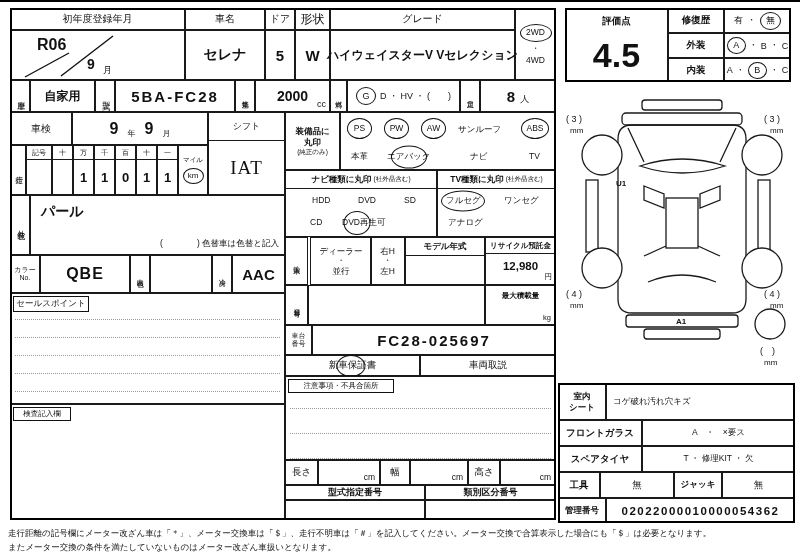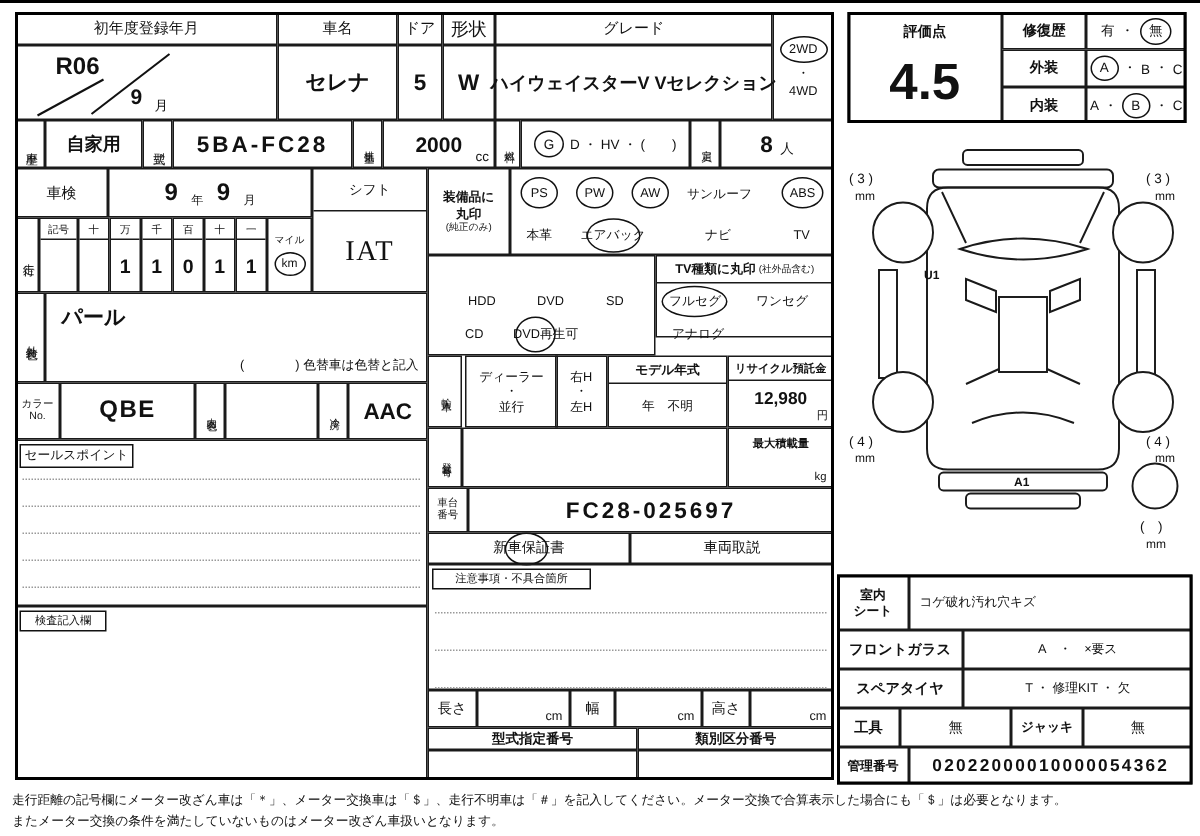--- a/index.html
+++ b/index.html
@@ -173,27 +173,31 @@
     <span class="tok" style="position:absolute;left:80px;top:5px;width:25px;height:21px;font-size:8.5px">AW</span>
     <span style="position:absolute;left:117px;top:11px;font-size:8.5px">サンルーフ</span>
     <span class="tok" style="position:absolute;left:180px;top:5px;width:28px;height:21px;font-size:8.5px">ABS</span>
     <span style="position:absolute;left:10px;top:38px;font-size:8.5px">本革</span>
     <span class="pc" style="position:absolute;left:46px;top:38px;font-size:8.5px"><i style="left:50%;top:50%;width:34px;height:21px;transform:translate(-50%,-50%)"></i><span>エアバック</span></span>
     <span style="position:absolute;left:129px;top:38px;font-size:8.5px">ナビ</span>
     <span style="position:absolute;left:188px;top:38px;font-size:8.5px">TV</span>
   </div>
 
   <div class="c" style="left:285px;top:170px;width:152px;height:67px">
+    <div class="strip" style="height:18px;gap:2px;white-space:nowrap">
+      <span class="b" style="font-size:8.5px">ナビ種類に丸印</span>
+      <span style="font-size:6.5px">(社外品含む)</span>
+    </div>
     <span style="position:absolute;left:26px;top:24px;font-size:8.5px">HDD</span>
     <span style="position:absolute;left:72px;top:24px;font-size:8.5px">DVD</span>
     <span style="position:absolute;left:118px;top:24px;font-size:8.5px">SD</span>
     <span style="position:absolute;left:24px;top:46px;font-size:8.5px">CD</span>
     <span class="pc" style="position:absolute;left:56px;top:46px;font-size:8.5px"><i style="left:35%;top:50%;width:25px;height:22px;transform:translate(-50%,-50%)"></i><span>DVD再生可</span></span>
   </div>
-  <div class="c" style="left:437px;top:170px;width:119px;height:55px">
+  <div class="c" style="left:437px;top:170px;width:119px;height:67px">
     <div class="strip" style="height:18px;gap:2px;white-space:nowrap">
       <span class="b" style="font-size:8.5px">TV種類に丸印</span>
       <span style="font-size:6.5px">(社外品含む)</span>
     </div>
     <span class="pc" style="position:absolute;left:8px;top:24px;font-size:8.5px"><i style="left:50%;top:50%;width:42px;height:19px;transform:translate(-50%,-50%)"></i><span>フルセグ</span></span>
     <span style="position:absolute;left:66px;top:24px;font-size:8.5px">ワンセグ</span>
     <span style="position:absolute;left:10px;top:46px;font-size:8.5px">アナログ</span>
   </div>
 
   <div class="c vcell" style="left:285px;top:237px;width:23px;height:48px">
@@ -204,21 +208,20 @@
     <span style="font-size:8px">・</span>
     <span style="font-size:8.5px">並行</span>
   </div>
   <div class="c col" style="left:370px;top:237px;width:35px;height:48px;line-height:1.2">
     <span style="font-size:8.5px">右H</span>
     <span style="font-size:8px">・</span>
     <span style="font-size:8.5px">左H</span>
   </div>
   <div class="c" style="left:405px;top:237px;width:80px;height:48px">
     <div class="strip b" style="height:18px;font-size:8.5px">モデル年式</div>
-    <div class="ct" style="height:29px;font-size:8.5px">年　不明</div>
   </div>
   <div class="c" style="left:485px;top:237px;width:71px;height:48px">
     <div class="strip b" style="height:16px;font-size:7.5px;white-space:nowrap">リサイクル預託金</div>
     <div class="ct b" style="height:24px;font-size:11.5px">12,980</div>
     <span style="position:absolute;right:3px;bottom:2px;font-size:7.5px">円</span>
   </div>
 
   <div class="c vcell" style="left:285px;top:285px;width:23px;height:40px">
       <span class="vl" style="font-size:6.5px">登録番号</span>
     </div>

